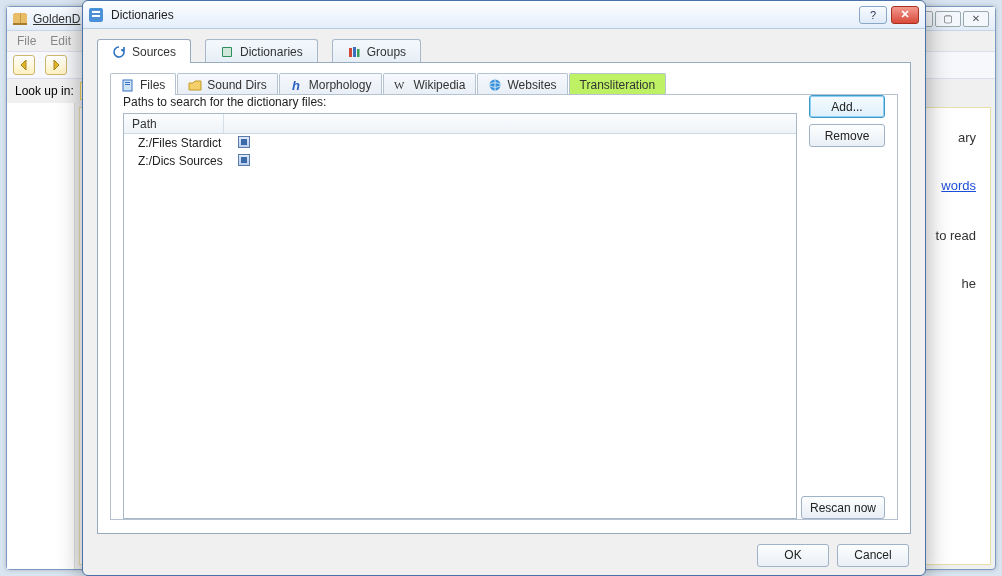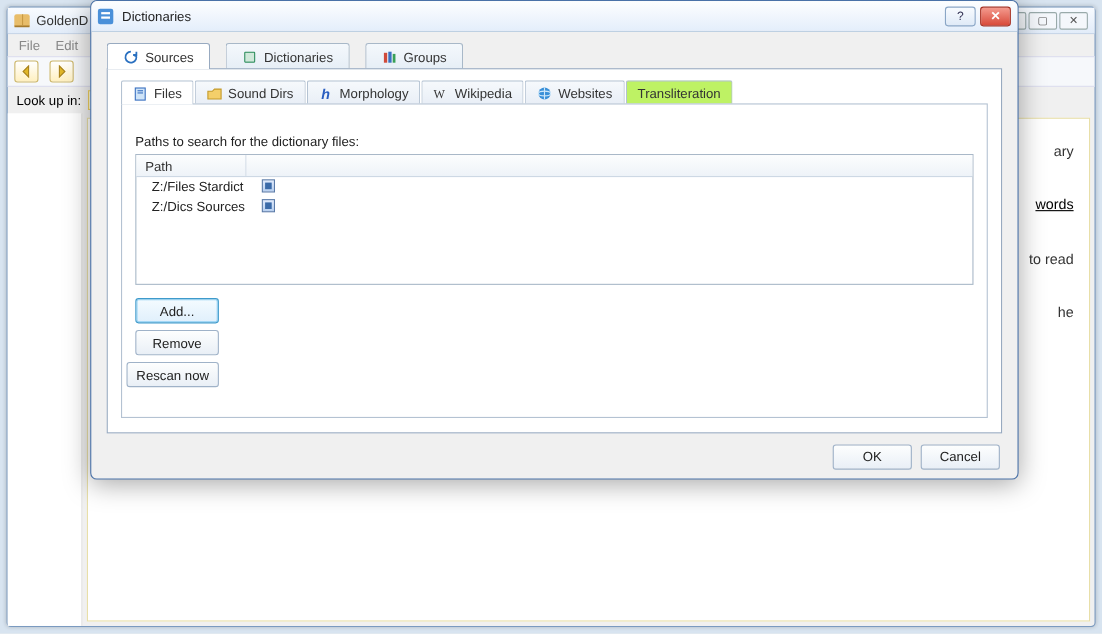--- a/index.html
+++ b/index.html
@@ -26,40 +26,40 @@
   .main-titlebar {
     height: 24px;
     background: linear-gradient(#f8fbff,#e2ecf9);
     border-bottom: 1px solid #c8d6e8;
     display: flex; align-items: center;
     padding: 0 6px;
     gap: 6px;
   }
   .main-titlebar .book-icon { width:14px; height:12px; background:#e8bd6a; border-radius:2px 2px 0 0; border-bottom:2px solid #a67b2e; position:relative;}
   .main-titlebar .book-icon::after{content:"";position:absolute;top:0;left:50%;width:1px;height:100%;background:#c89a44;}
-  .main-titlebar .title { color:#333; }
+  .main-titlebar .title { color:#333;text-decoration:underline; }
   .main-ctrls { margin-left:auto; display:flex; gap:2px;}
   .main-ctrls .wbtn { width:26px; height:16px; border:1px solid #9aa; background:#f4f7fb; border-radius:2px; display:flex;align-items:center;justify-content:center;font-size:10px;color:#555;}
   .main-menubar { height:20px; display:flex; align-items:center; gap:14px; padding:0 10px; color:#888; font-size:12px;}
   .main-toolbar { height:28px; display:flex; align-items:center; gap:10px; padding:0 6px; background:#f6f8fb; border-bottom:1px solid #dde; border-top:1px solid #dde;}
   .arrow-btn { width:22px; height:20px; border:1px solid #cdb76a; background:linear-gradient(#fff,#fff0c0); border-radius:3px; display:flex;align-items:center;justify-content:center;}
   .arrow-btn svg{width:12px;height:12px;}
   .lookup-row { height:24px; display:flex; align-items:center; gap:6px; padding:2px 8px;}
   .lookup-input { flex:0 0 60px; height:18px; border:1px solid #f0d060; background:#ffffe0; }
   .main-body { display:flex; height:calc(100% - 24px - 20px - 28px - 24px); }
   .main-side { width:68px; border-right:1px solid #ddd; background:#fff;}
   .main-content { flex:1; background:#fff; border:1px solid #e8dfa8; margin:4px; padding:14px; color:#333; font-size:13px; position:relative;}
   .main-content .frag { position:absolute; right:14px; white-space:nowrap;}
-  .link { color:#000000; text-decoration:underline; }
+  .link { color:#1d4ed8; text-decoration:underline; }
 
   
   .dialog {
     position: absolute;
     left: 82px; top: 0px;
-    width: 844px; height: 436px;
+    width: 844px; height: 576px;
     background: #f0f0f0;
     border: 1px solid #4a72a8;
     border-radius: 6px;
     box-shadow: 0 4px 24px rgba(0,0,0,.35);
     display:flex; flex-direction:column;
   }
   .dlg-titlebar {
     height:28px;
     background: linear-gradient(#fdfeff,#e4eefb);
     border-bottom:1px solid #b8cce0;
@@ -104,21 +104,21 @@
     display:flex; align-items:center; gap:5px; padding:0 10px; height:22px;
     border:1px solid #b4c2d2; border-bottom:none; background:linear-gradient(#f6f9fc,#e8eef6);
     border-radius:2px 2px 0 0; margin-right:1px; font-size:12px; color:#333; cursor:pointer;
   }
   .itab.active { background:#fff; position:relative; z-index:2;}
   .itab.last { background:#bef264;}
   .itab .iicon{width:14px;height:14px;display:inline-block;}
 
   .inner-pane {
     border:1px solid #b4c2d2; background:#fff; flex:1;
-    padding:27px 12px; display:flex; gap:12px; flex-direction:column;
+    padding:0 12px; display:flex; gap:12px; flex-direction:row;
     position:relative; top:-1px;
   }
 
   .paths-col { flex:1; display:flex; flex-direction:column;}
   .paths-label { font-size:12px; color:#222; margin-bottom:4px;}
   .paths-box { flex:1; border:1px solid #a9b8c8; background:#fff; }
   .paths-header { display:flex; height:20px; background:linear-gradient(#fcfdfe,#eef3f8); border-bottom:1px solid #cdd8e4);}
   .paths-header{border-bottom:1px solid #cdd8e4;}
   .ph-cell { padding:3px 8px; font-size:12px; color:#333; border-right:1px solid #d6dee8;}
   .ph-path { width:100px;}

